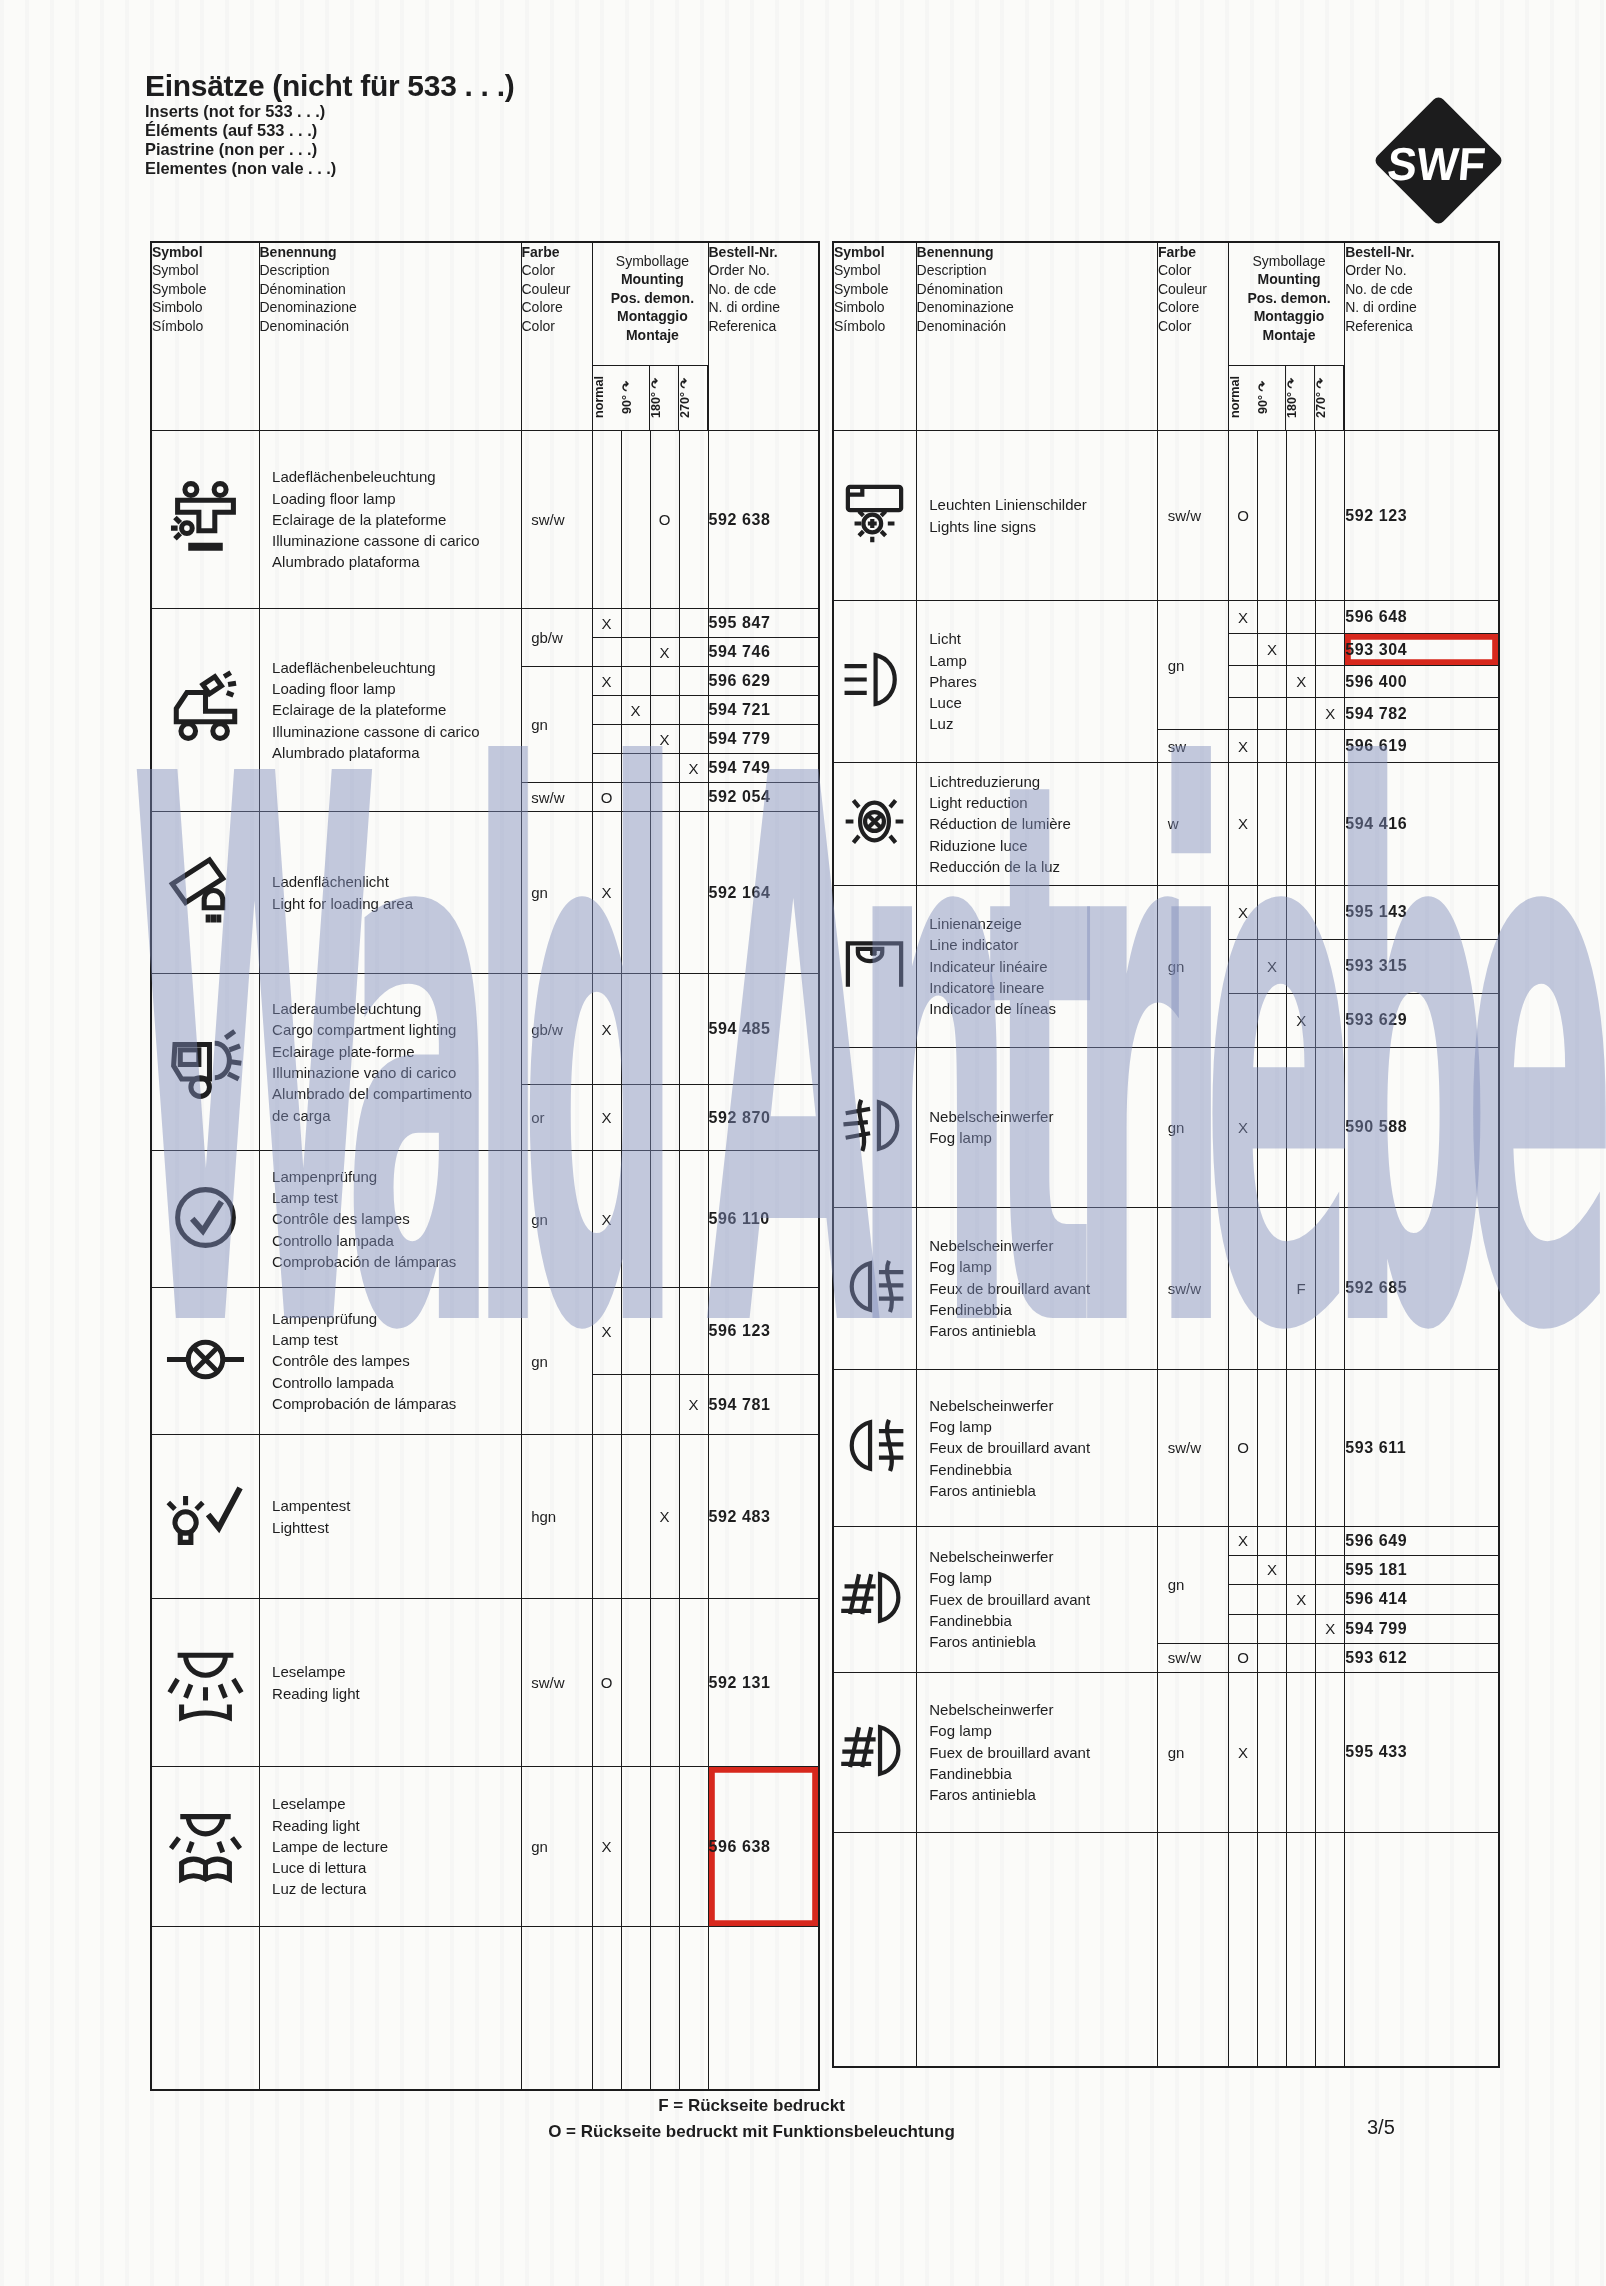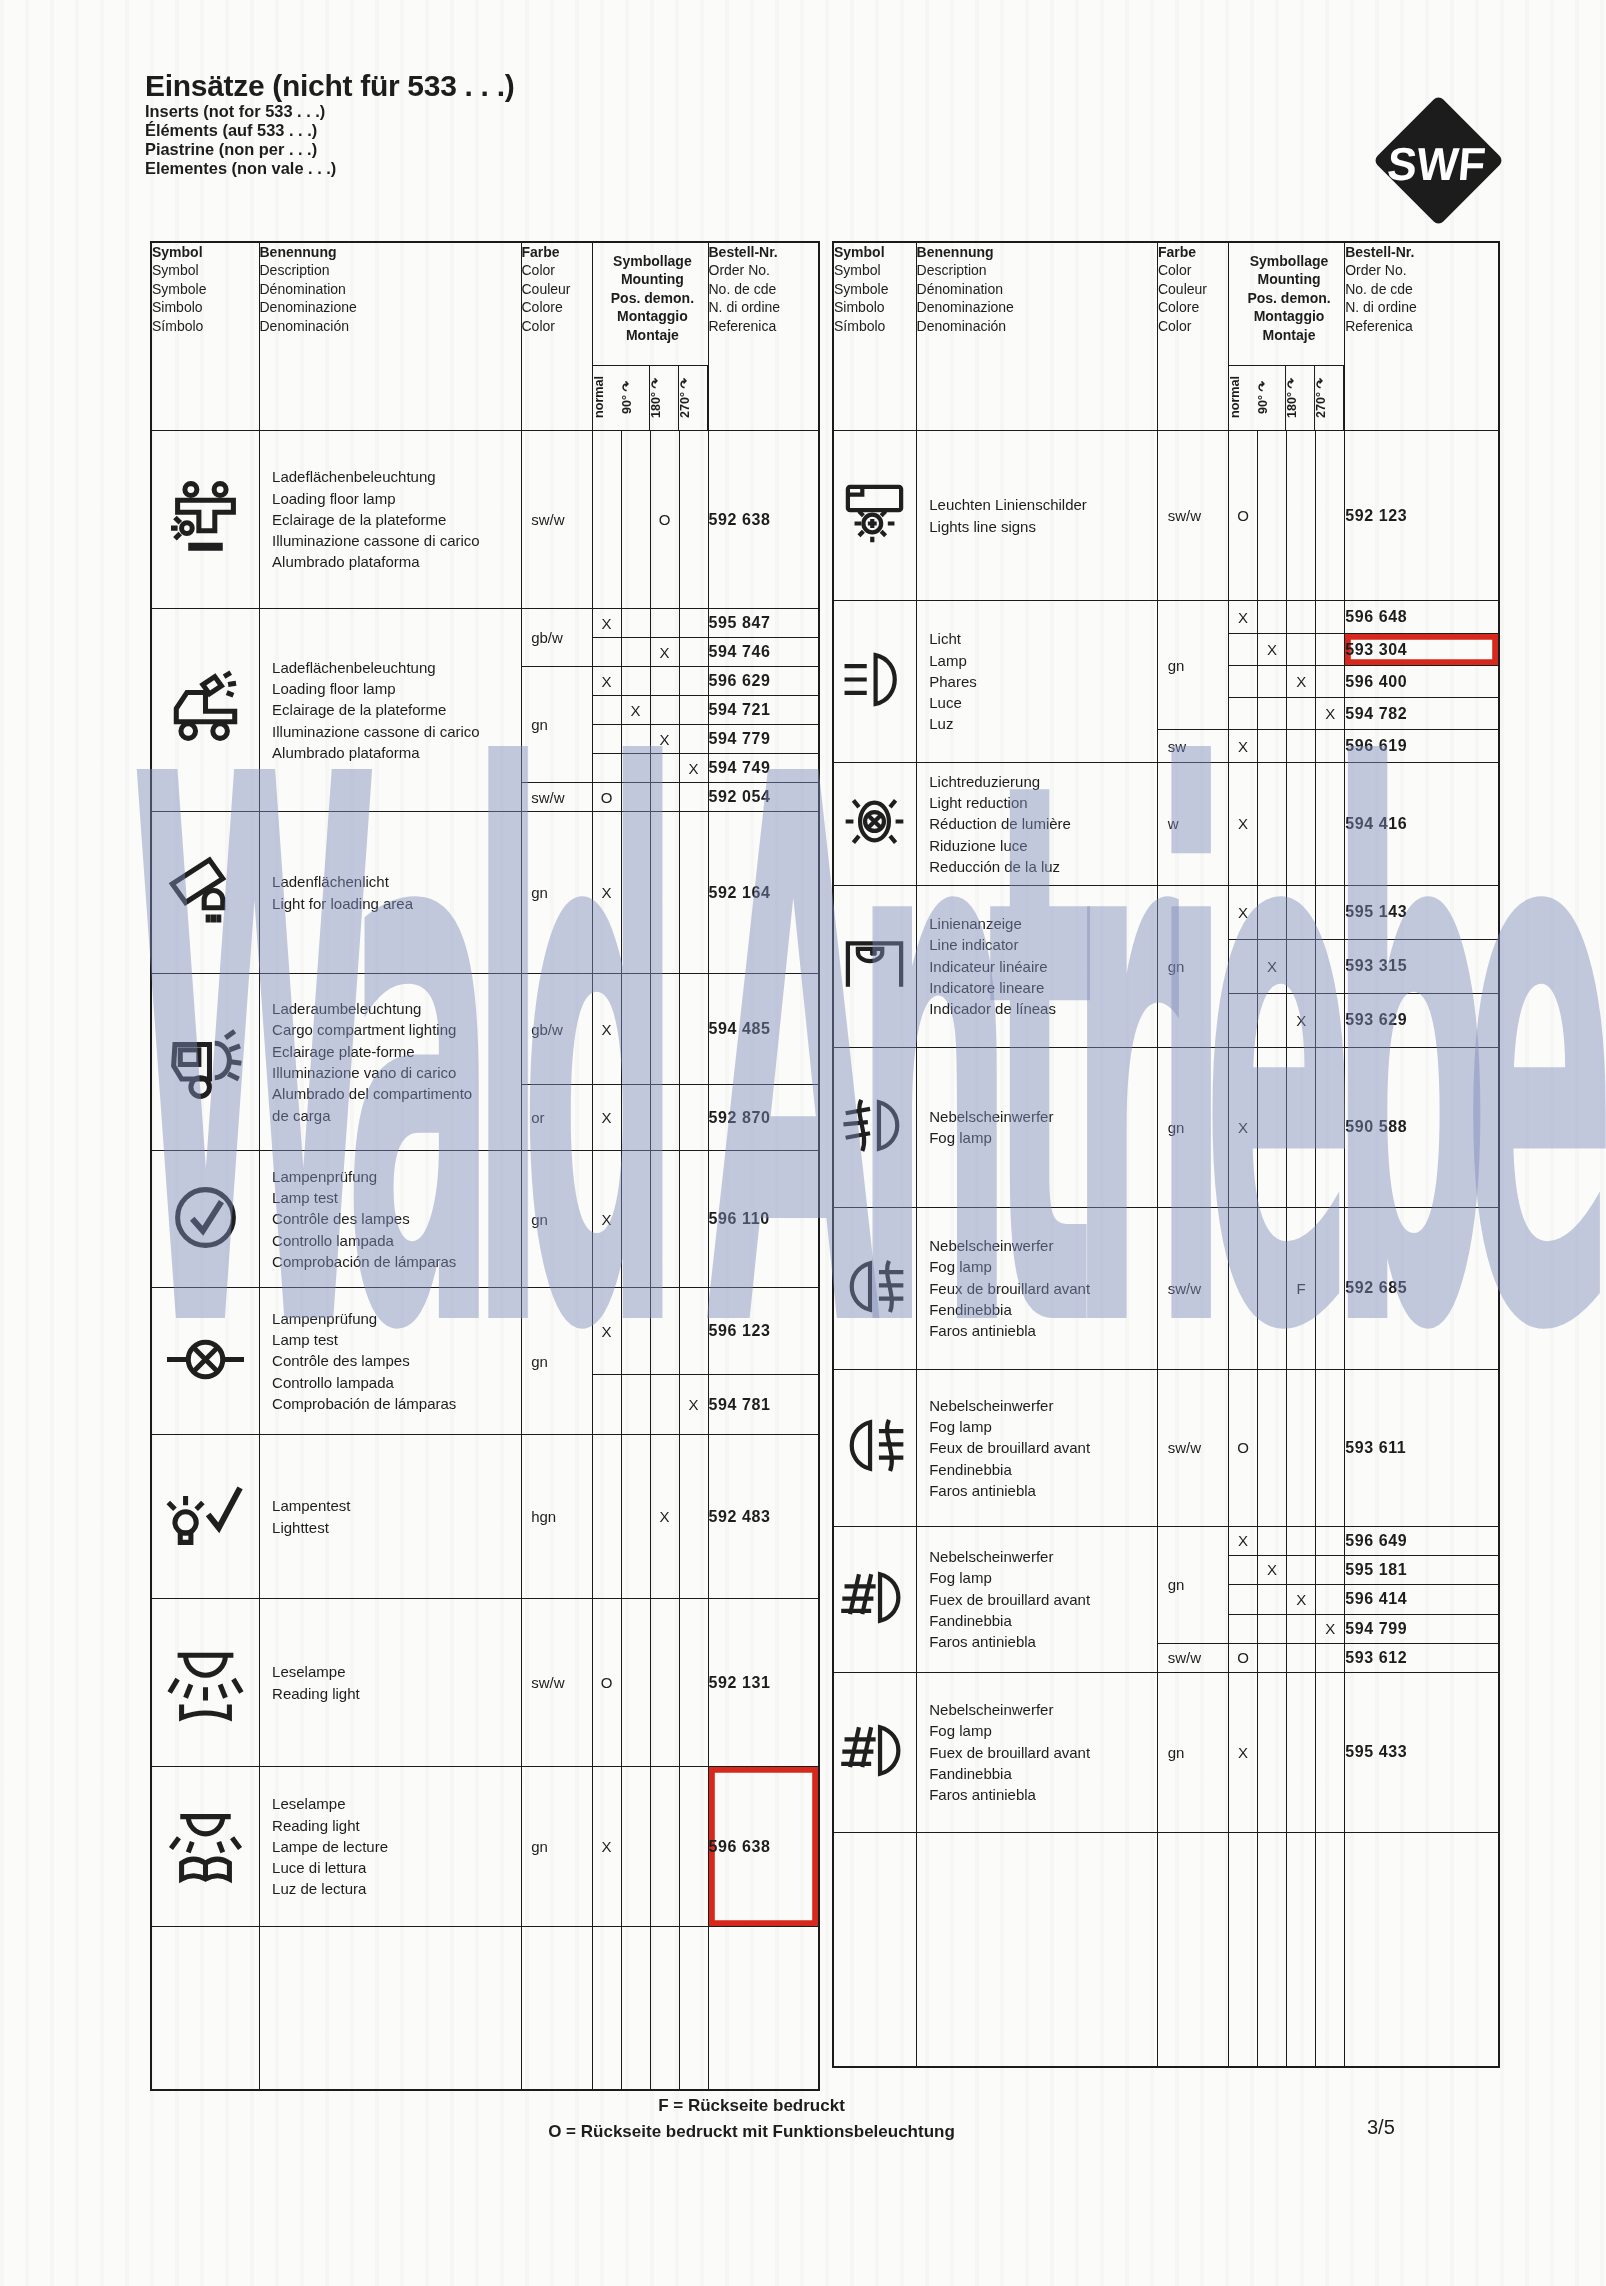--- a/index.html
+++ b/index.html
@@ -35,21 +35,21 @@
     border:2.9px solid #1b1b1c;background:transparent;
   }
   table.cat.tbl-left{left:150px;width:670px;}
   table.cat.tbl-right{left:832px;width:668px;}
   .cat th,.cat td{border:1.9px solid #1b1b1c;padding:0;}
   .cat th{vertical-align:top;}
   .hcell{padding:8.7px 3.9px 0 9.7px;font-size:14px;line-height:1.32;text-align:left;font-weight:normal;}
   .hcell .b{font-weight:bold;}
   th.h-mount{padding:0;}
   .mtop{height:122px;padding:8.7px 2.9px 0 7.7px;font-size:14px;line-height:1.32;box-sizing:border-box;}
-  .mtop .b{font-weight:bold;}
+  .mtop .b{font-weight:normal;}
   .msub{display:flex;height:64px;border-top:1.9px solid #1b1b1c;}
   .mpos{
     flex:1 1 0;border-left:1.9px solid #1b1b1c;box-sizing:border-box;
     writing-mode:vertical-rl;transform:rotate(180deg);
     font-size:12.6px;line-height:1;white-space:nowrap;padding:3.9px 0 2.9px;
   }
   .mpos:first-child{border-left:none;}
   td.sym{text-align:center;vertical-align:middle;}
   .tbl-left td.sym svg{width:85px;height:85px;}
   .tbl-right td.sym svg{width:71px;height:71px;}

